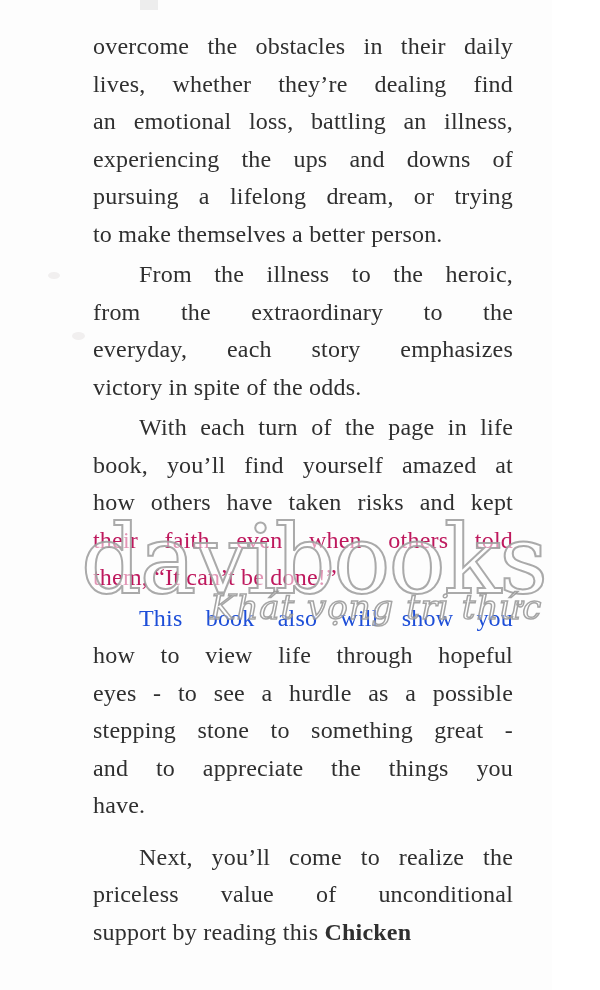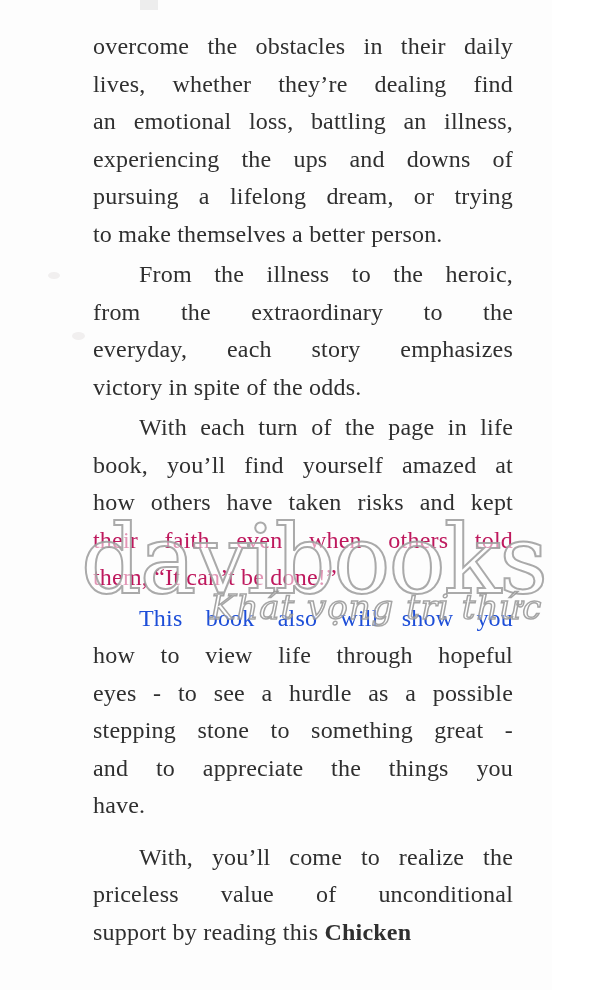--- a/index.html
+++ b/index.html
@@ -112,21 +112,21 @@
     <div class="para">
       <div class="line indent dim">This book also will show you</div>
       <div class="line">how to view life through hopeful</div>
       <div class="line">eyes - to see a hurdle as a possible</div>
       <div class="line">stepping stone to something great -</div>
       <div class="line">and to appreciate the things you</div>
       <div class="line last">have.</div>
     </div>
 
     <div class="para gap-lg">
-      <div class="line indent">With, you’ll come to realize the</div>
+      <div class="line indent">Next, you’ll come to realize the</div>
       <div class="line">priceless value of unconditional</div>
       <div class="line last"><span>support by reading this </span><b>Chicken</b></div>
     </div>
 
   </div>
 
   <div class="wm-title">davibooks</div>
   <div class="wm-sub">Khát vọng tri thức</div>
 
   <div class="artifact a1"></div>

